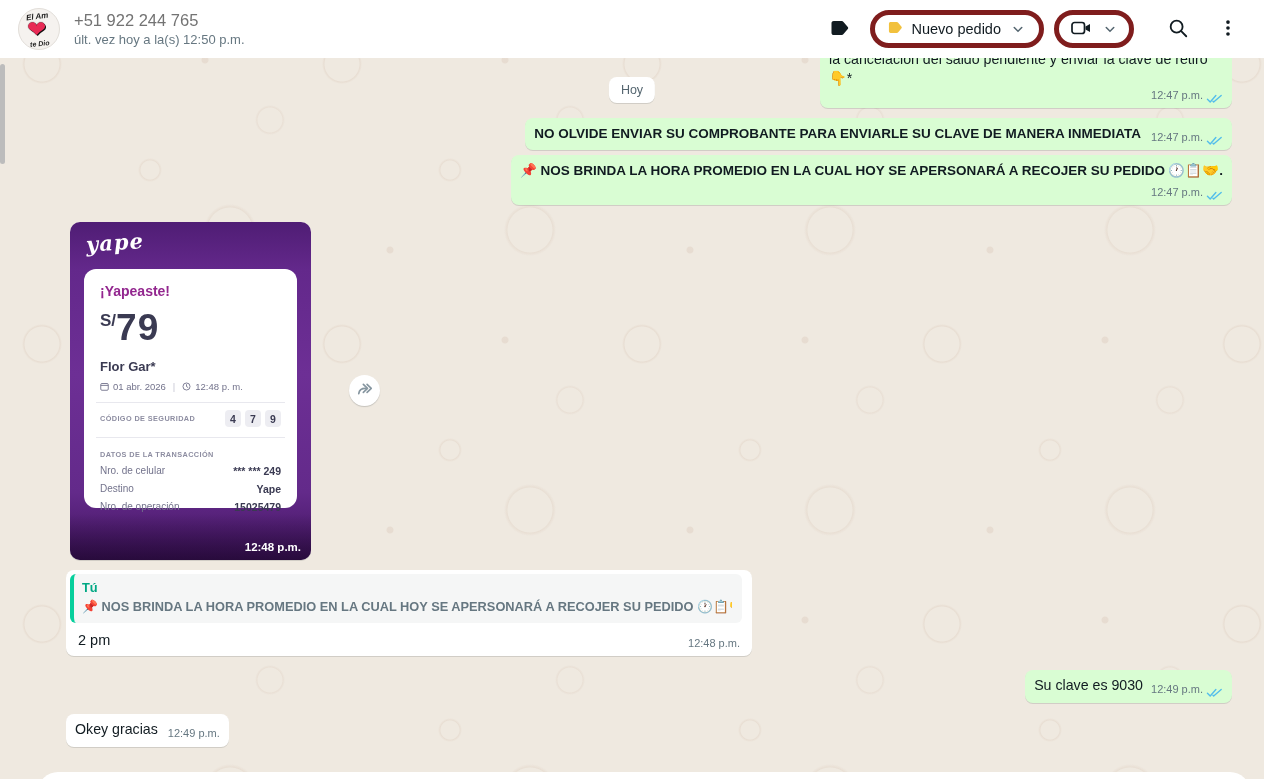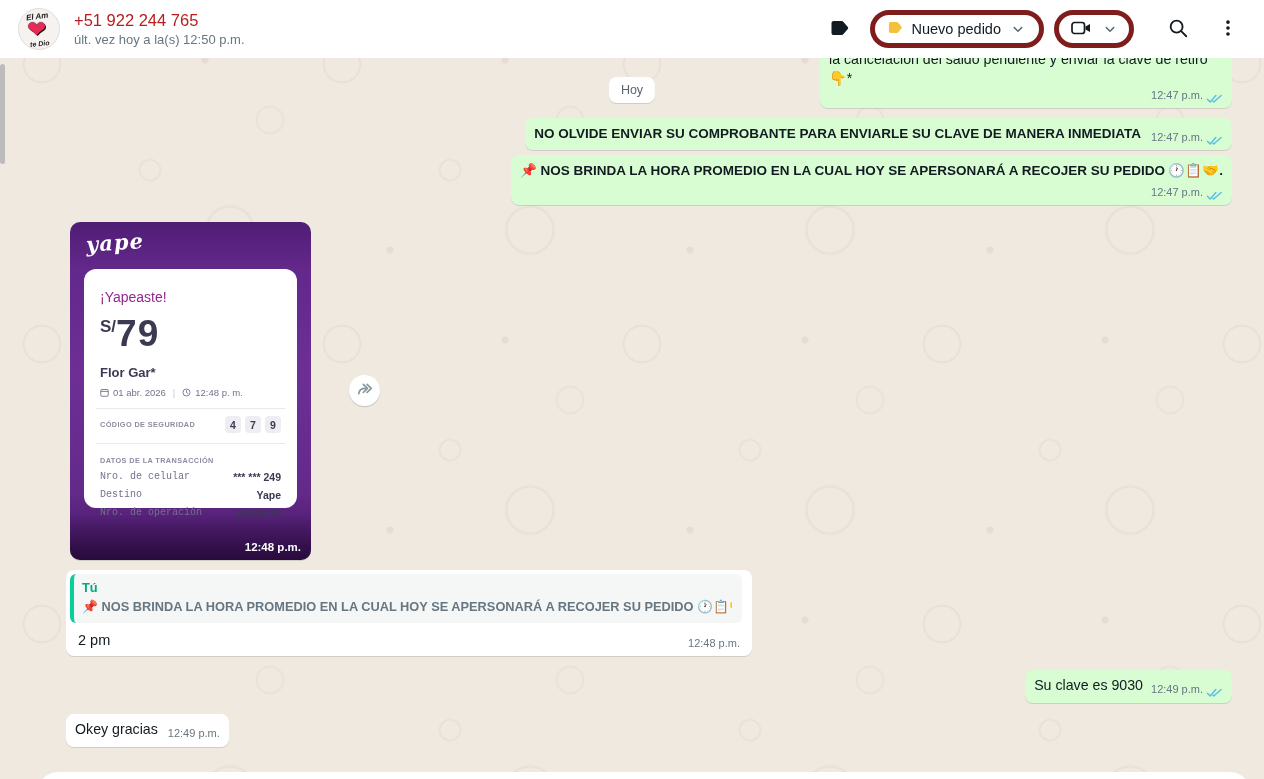--- a/index.html
+++ b/index.html
@@ -21,21 +21,21 @@
 
   
   .header { position:absolute; top:0; left:0; right:0; height:58px; background:#ffffff; z-index:20;
     display:flex; align-items:center; padding:0 16px 0 18px; }
   .avatar { width:42px; height:42px; border-radius:50%; background:#f5f2ef; border:1px solid #e2ded9;
     position:relative; overflow:hidden; cursor:pointer; flex:0 0 auto; }
   .avatar .av-line1 { position:absolute; top:3px; left:7px; font-size:8px; font-weight:700; font-style:italic; color:#222; transform:rotate(-8deg); }
   .avatar .av-heart { position:absolute; top:7px; left:8px; font-size:23px; color:#e82a55; text-shadow:0 0 1px #111, 1px 1px 0 #111; }
   .avatar .av-line2 { position:absolute; bottom:2px; left:11px; font-size:7px; font-weight:700; font-style:italic; color:#222; transform:rotate(-6deg); }
   .head-info { margin-left:14px; cursor:pointer; }
-  .head-title { font-size:16.5px; color:#b91c1c; line-height:21px; }
+  .head-title { font-size:16.5px; color:#737373; line-height:21px; }
   .head-sub { font-size:13px; color:#667781; line-height:18px; }
   .head-actions { margin-left:auto; display:flex; align-items:center; gap:10px; }
   .icon-btn { width:40px; height:40px; border:none; background:transparent; border-radius:50%;
     display:flex; align-items:center; justify-content:center; cursor:pointer; color:#111b21; }
   .pill { height:38px; border:5px solid #7f1d1d; border-radius:19px; background:#fff; display:flex;
     align-items:center; gap:8px; padding:0 12px; cursor:pointer; }
   .pill-label { font-size:14.5px; color:#111b21; }
   .chev { width:18px; height:18px; color:#54656f; }
   .gap-lg { margin-left:14px; }
 
@@ -66,37 +66,37 @@
   .m3 { top:155px; right:32px; padding:6px 9px 7px 9px; white-space:nowrap; }
   .m3 .meta { margin-top:6px; }
 
   
   .img-msg { top:222px; left:70px; width:241px; height:338px; padding:0; overflow:hidden; border-radius:10px; cursor:pointer; }
   .receipt { position:relative; width:100%; height:100%;
     background:linear-gradient(180deg,#4f1d74 0%, #63288b 14%, #6d2f95 45%, #632a8a 80%, #41135e 100%); }
   .yape-logo { position:absolute; top:8px; left:16px; color:#fff; font-size:21px; font-weight:700; font-style:italic;
     font-family:"DejaVu Serif", serif; transform:rotate(-4deg); letter-spacing:1px; }
   .card { position:absolute; left:14px; right:14px; top:47px; height:239px; background:#ffffff; border-radius:12px; padding:14px 16px 10px 16px; }
-  .yapeaste { color:#93278f; font-size:14px; font-weight:400; margin-top:6px; }
+  .yapeaste { color:#93278f; font-size:14px; font-weight:700; }
   .amount-row { margin-top:8px; color:#3a3a52; }
   .cur { font-size:17px; font-weight:700; vertical-align:14px; }
   .amt { font-size:37px; font-weight:700; letter-spacing:1px; }
   .payee { font-size:13px; font-weight:700; color:#3a3a52; margin-top:10px; }
   .dt-row { display:flex; align-items:center; gap:4px; margin-top:7px; color:#73738c; font-size:9.5px; }
   .dt-sep { color:#c8c8d4; margin:0 3px; }
   .mini-ic { width:9px; height:9px; color:#73738c; }
   .divider { height:1px; background:#e8e8ee; margin:10px -4px 0 -4px; }
   .sec-row { display:flex; align-items:center; justify-content:space-between; margin-top:7px; }
   .tiny-label { font-size:7.3px; letter-spacing:.4px; color:#8d8da1; font-weight:700; }
   .digits { display:flex; gap:4px; }
   .digit { width:16px; height:17px; background:#ededf2; border-radius:4px; font-size:10.5px; font-weight:700;
     color:#3a3a52; display:flex; align-items:center; justify-content:center; }
   .tx-label { margin-top:12px; }
   .tx-row { display:flex; justify-content:space-between; margin-top:6px; }
-  .tx-key { font-size:10px; color:#73738c;font-family:Liberation Mono, monospace; }
+  .tx-key { font-size:10px; color:#73738c; }
   .tx-val { font-size:10.5px; font-weight:700; color:#3a3a52; }
   .img-shade { position:absolute; left:0; right:0; bottom:0; height:46px;
     background:linear-gradient(180deg, rgba(30,8,45,0) 0%, rgba(20,4,32,.55) 100%); }
   .img-time { position:absolute; right:10px; bottom:7px; color:#ffffff; font-size:11.5px; font-weight:600; }
 
   
   .fwd-btn { position:absolute; left:349px; top:375px; width:31px; height:31px; border-radius:50%; background:#ffffff;
     border:none; box-shadow:0 1px 1px rgba(11,20,26,.18); display:flex; align-items:center; justify-content:center;
     cursor:pointer; color:#8696a0; z-index:6; }
 

